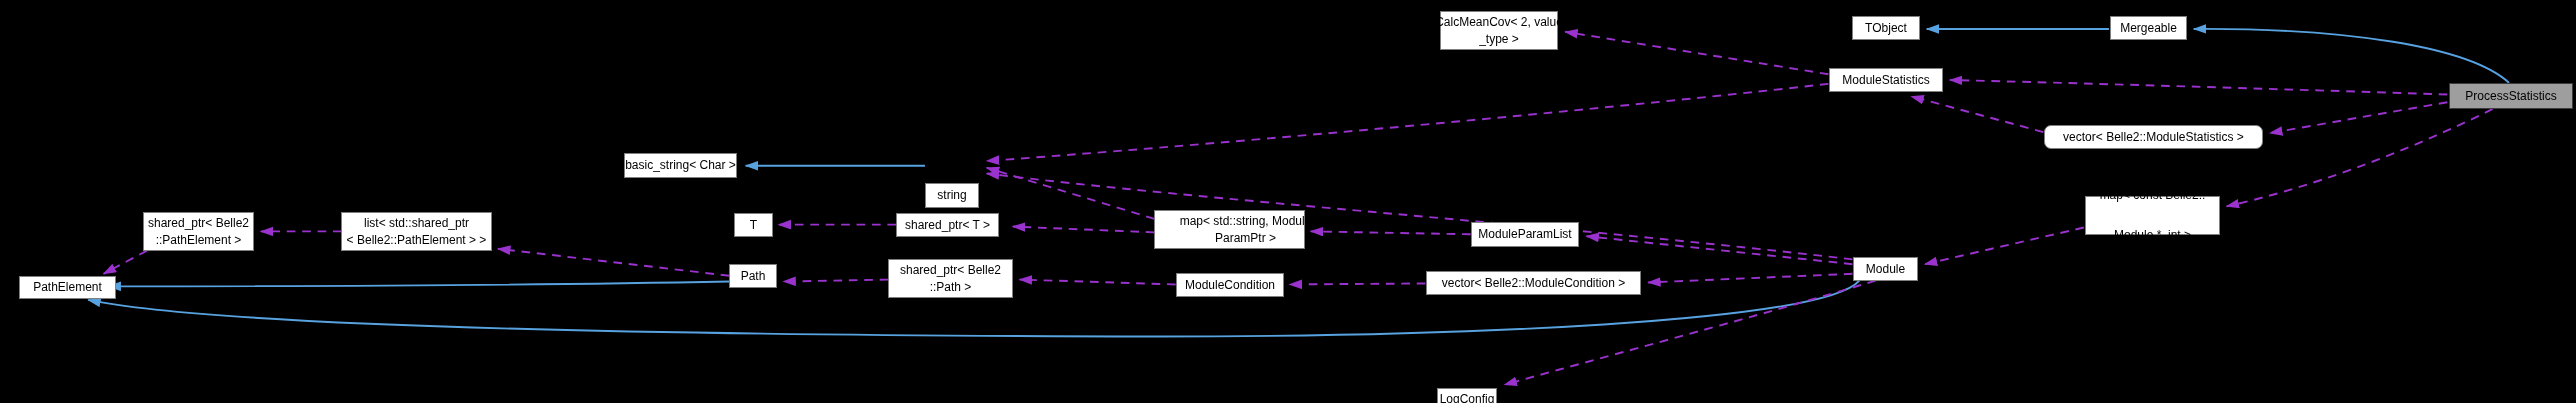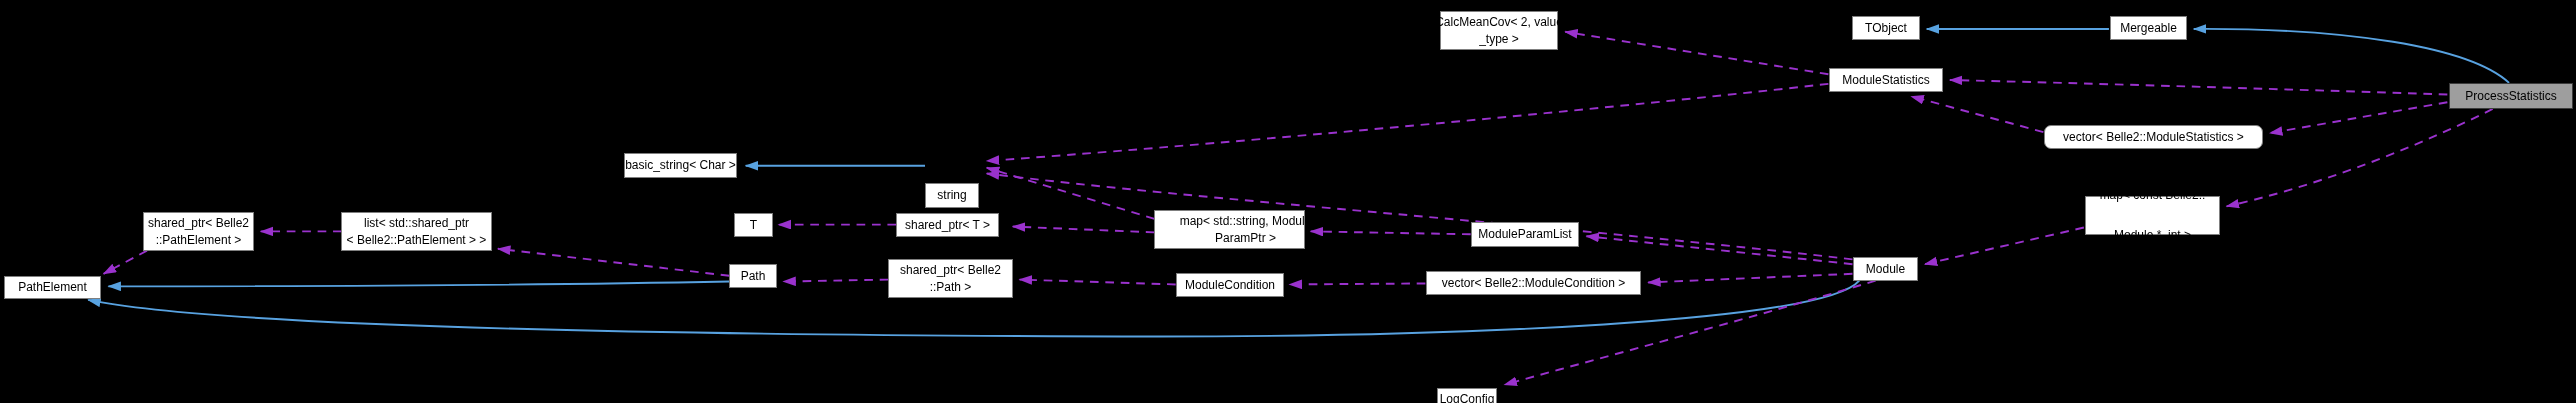--- a/index.html
+++ b/index.html
@@ -71,21 +71,21 @@
         <path d="M 1524,243 L 1358,240" class="edge-usage" stroke="#9a32cd" marker-end="url(#arrow-usage)"></path>
         <path d="M 1477,294 L 1336,295" class="edge-usage" stroke="#9a32cd" marker-end="url(#arrow-usage)"></path>
         <path d="M 1218,295 L 1056,290" class="edge-usage" stroke="#9a32cd" marker-end="url(#arrow-usage)"></path>
         <path d="M 920,290 L 811,292" class="edge-usage" stroke="#9a32cd" marker-end="url(#arrow-usage)"></path>
         <path d="M 755,286 L 515,258" class="edge-usage" stroke="#9a32cd" marker-end="url(#arrow-usage)"></path>
         <path d="M 353,240 L 269,240" class="edge-usage" stroke="#9a32cd" marker-end="url(#arrow-usage)"></path>
         <path d="M 151,260 L 106,284" class="edge-usage" stroke="#9a32cd" marker-end="url(#arrow-usage)"></path>
       </g>
   </svg>
   <div id="nodes">
-      <div class="node" style="left: 4px; top: 276px; width: 97px; height: 23px;">
+      <div class="node" style="left: 19px; top: 276px; width: 97px; height: 23px;">
         <span>PathElement</span>
       </div>
       <div class="node" style="left: 143px; top: 212px; width: 111px; height: 39px;">
         <span>shared_ptr&lt; Belle2</span>
         <span>::PathElement &gt;</span>
       </div>
       <div class="node" style="left: 341px; top: 212px; width: 151px; height: 39px;">
         <span>list&lt; std::shared_ptr</span>
         <span>&lt; Belle2::PathElement &gt; &gt;</span>
       </div>

